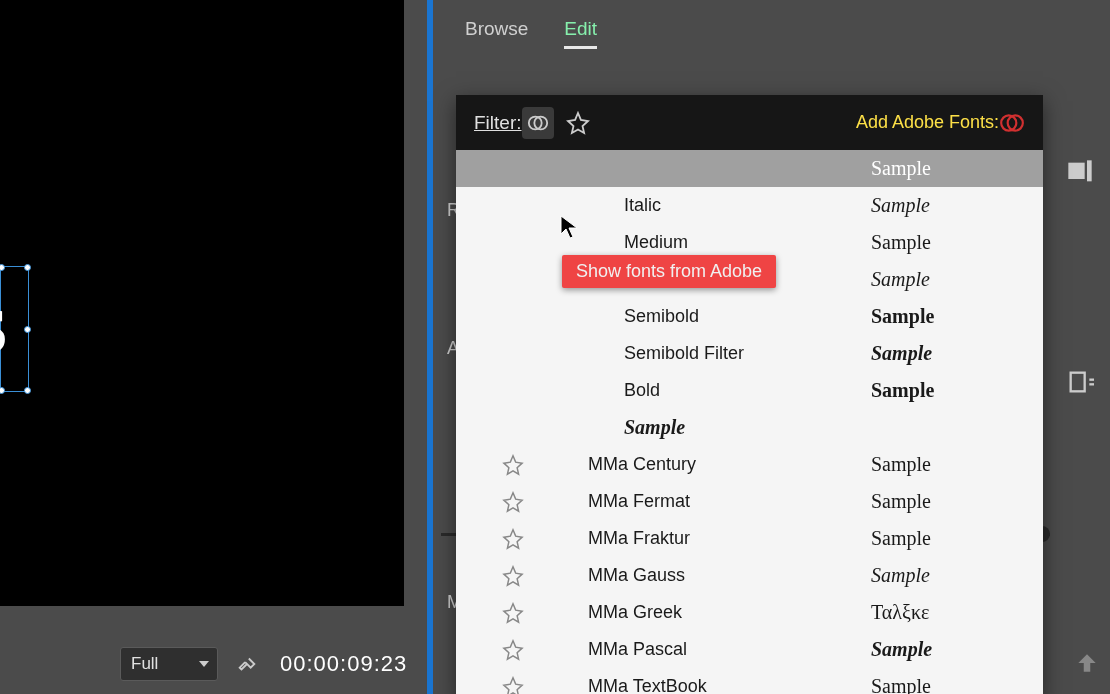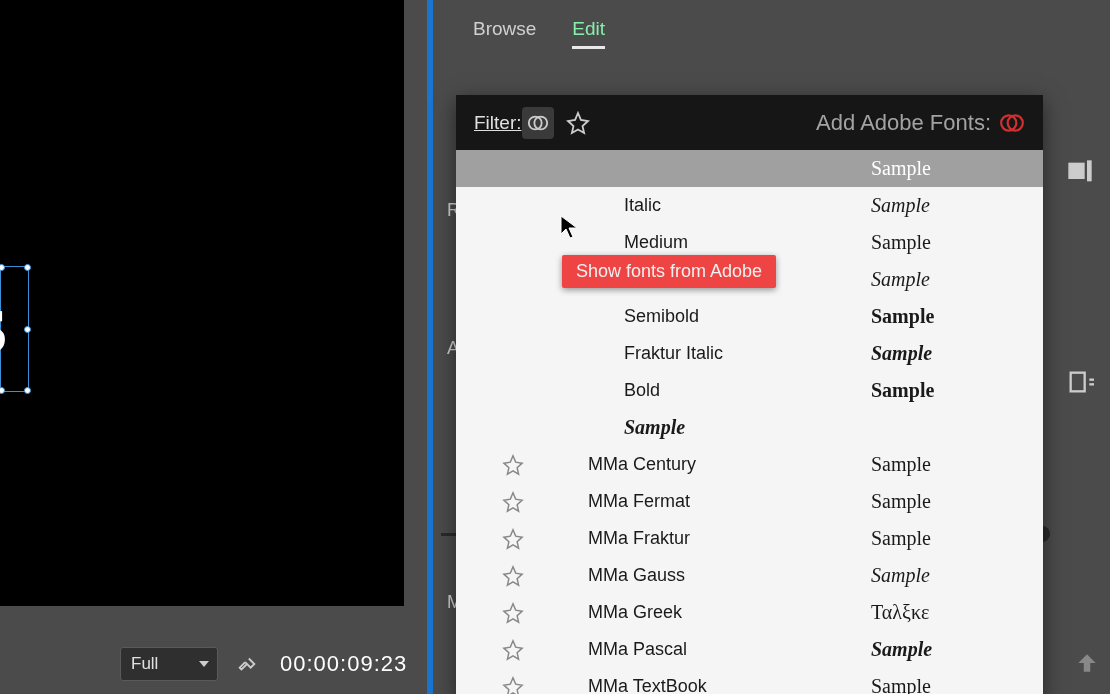--- a/index.html
+++ b/index.html
@@ -16,40 +16,40 @@
 .bottom-bar{position:absolute;left:0;bottom:0;right:0;height:60px;display:flex;align-items:center;margin-left:32px;}
 .quality-select{margin-left:88px;width:98px;height:34px;background:#2f2f2f;border:1px solid #5a5a5a;color:#e0e0e0;display:flex;align-items:center;padding:0 10px;font-size:17px;border-radius:3px;position:relative;}
 .quality-select::after{content:"";position:absolute;right:8px;top:50%;width:0;height:0;border-left:5px solid transparent;border-right:5px solid transparent;border-top:6px solid #ccc;transform:translateY(-50%);}
 .wrench{margin-left:18px;color:#ccc;}
 .timecode{margin-left:22px;color:#fff;font-size:22px;letter-spacing:1px;}
 
 .v-divider{position:absolute;left:427px;top:0;width:6px;height:694px;background:#1a75d1;}
 
 .right-area{position:absolute;left:433px;top:0;right:0;height:694px;background:#4b4b4b;}
 
-.tab-row{display:flex;gap:36px;padding:18px 0 14px 40px;}
+.tab-row{display:flex;gap:36px;padding:18px 0 14px 32px;}
 .tab{font-size:19px;color:#d0d0d0;cursor:pointer;}
 .tab.active{color:#86efac;border-bottom:3px solid #e8e8e8;padding-bottom:6px;}
 
 .section-letter{position:absolute;left:14px;color:#d0d0d0;font-size:18px;}
 .sl1{top:200px;} .sl2{top:338px;} .sl3{top:592px;}
 
 .right-tools{position:absolute;right:6px;top:152px;width:48px;display:flex;flex-direction:column;gap:170px;align-items:center;}
 .tool-btn{width:40px;height:40px;color:#ccc;display:flex;align-items:center;justify-content:center;}
 
 .opacity-row{position:absolute;left:8px;right:60px;top:520px;height:28px;}
 .slider-track{position:absolute;left:0;right:0;top:13px;height:3px;background:#2a2a2a;}
 .slider-thumb{position:absolute;right:0;top:6px;width:16px;height:16px;border-radius:50%;background:#2a2a2a;}
 
 .font-dropdown{position:absolute;left:23px;top:95px;width:587px;background:#161616;box-shadow:0 6px 20px rgba(0,0,0,.5);}
 .filter-bar{height:55px;display:flex;align-items:center;padding:0 18px;color:#e0e0e0;font-size:19px;}
 .filter-label{text-decoration:underline;}
 .filter-cc{width:32px;height:32px;border-radius:4px;display:flex;align-items:center;justify-content:center;margin-right:12px;background:#3a3a3a;}
 .star-ic{margin-right:auto;}
-.add-fonts{margin-right:8px;font-size:22px;color:#a3a3a3;}
+.add-fonts{margin-right:0;font-size:18px;color:#fde047;}
 
 .cursor{position:absolute;left:103px;top:119px;z-index:50;}
 .tooltip{position:absolute;left:106px;top:160px;background:#ef4444;color:#f0f0f0;padding:6px 14px;font-size:18px;border-radius:2px;z-index:40;box-shadow:0 2px 6px rgba(0,0,0,.4);}
 
 .font-list{background:#f5f5f5;max-height:549px;overflow:hidden;}
 .font-row{height:37px;display:flex;align-items:center;padding:0 32px;color:#1a1a1a;}
 .font-row.header{background:#a0a0a0;color:#fff;}
 .fav-col{width:50px;display:flex;justify-content:center;}
 .indent{width:86px;}
 .name-col{flex:1;font-size:18px;}
@@ -190,21 +190,21 @@
           </div>
           <div class="font-row">
             <div class="fav-col"></div>
             <div class="indent"></div>
             <div class="name-col">Semibold</div>
             <div class="sample-col s-semi">Sample</div>
           </div>
           <div class="font-row">
             <div class="fav-col"></div>
             <div class="indent"></div>
-            <div class="name-col">Fraktur Italic</div>
+            <div class="name-col">Semibold Filter</div>
             <div class="sample-col s-semiitalic">Sample</div>
           </div>
           <div class="font-row">
             <div class="fav-col"></div>
             <div class="indent"></div>
             <div class="name-col">Bold</div>
             <div class="sample-col s-bold">Sample</div>
           </div>
           <div class="font-row">
             <div class="fav-col"></div>

